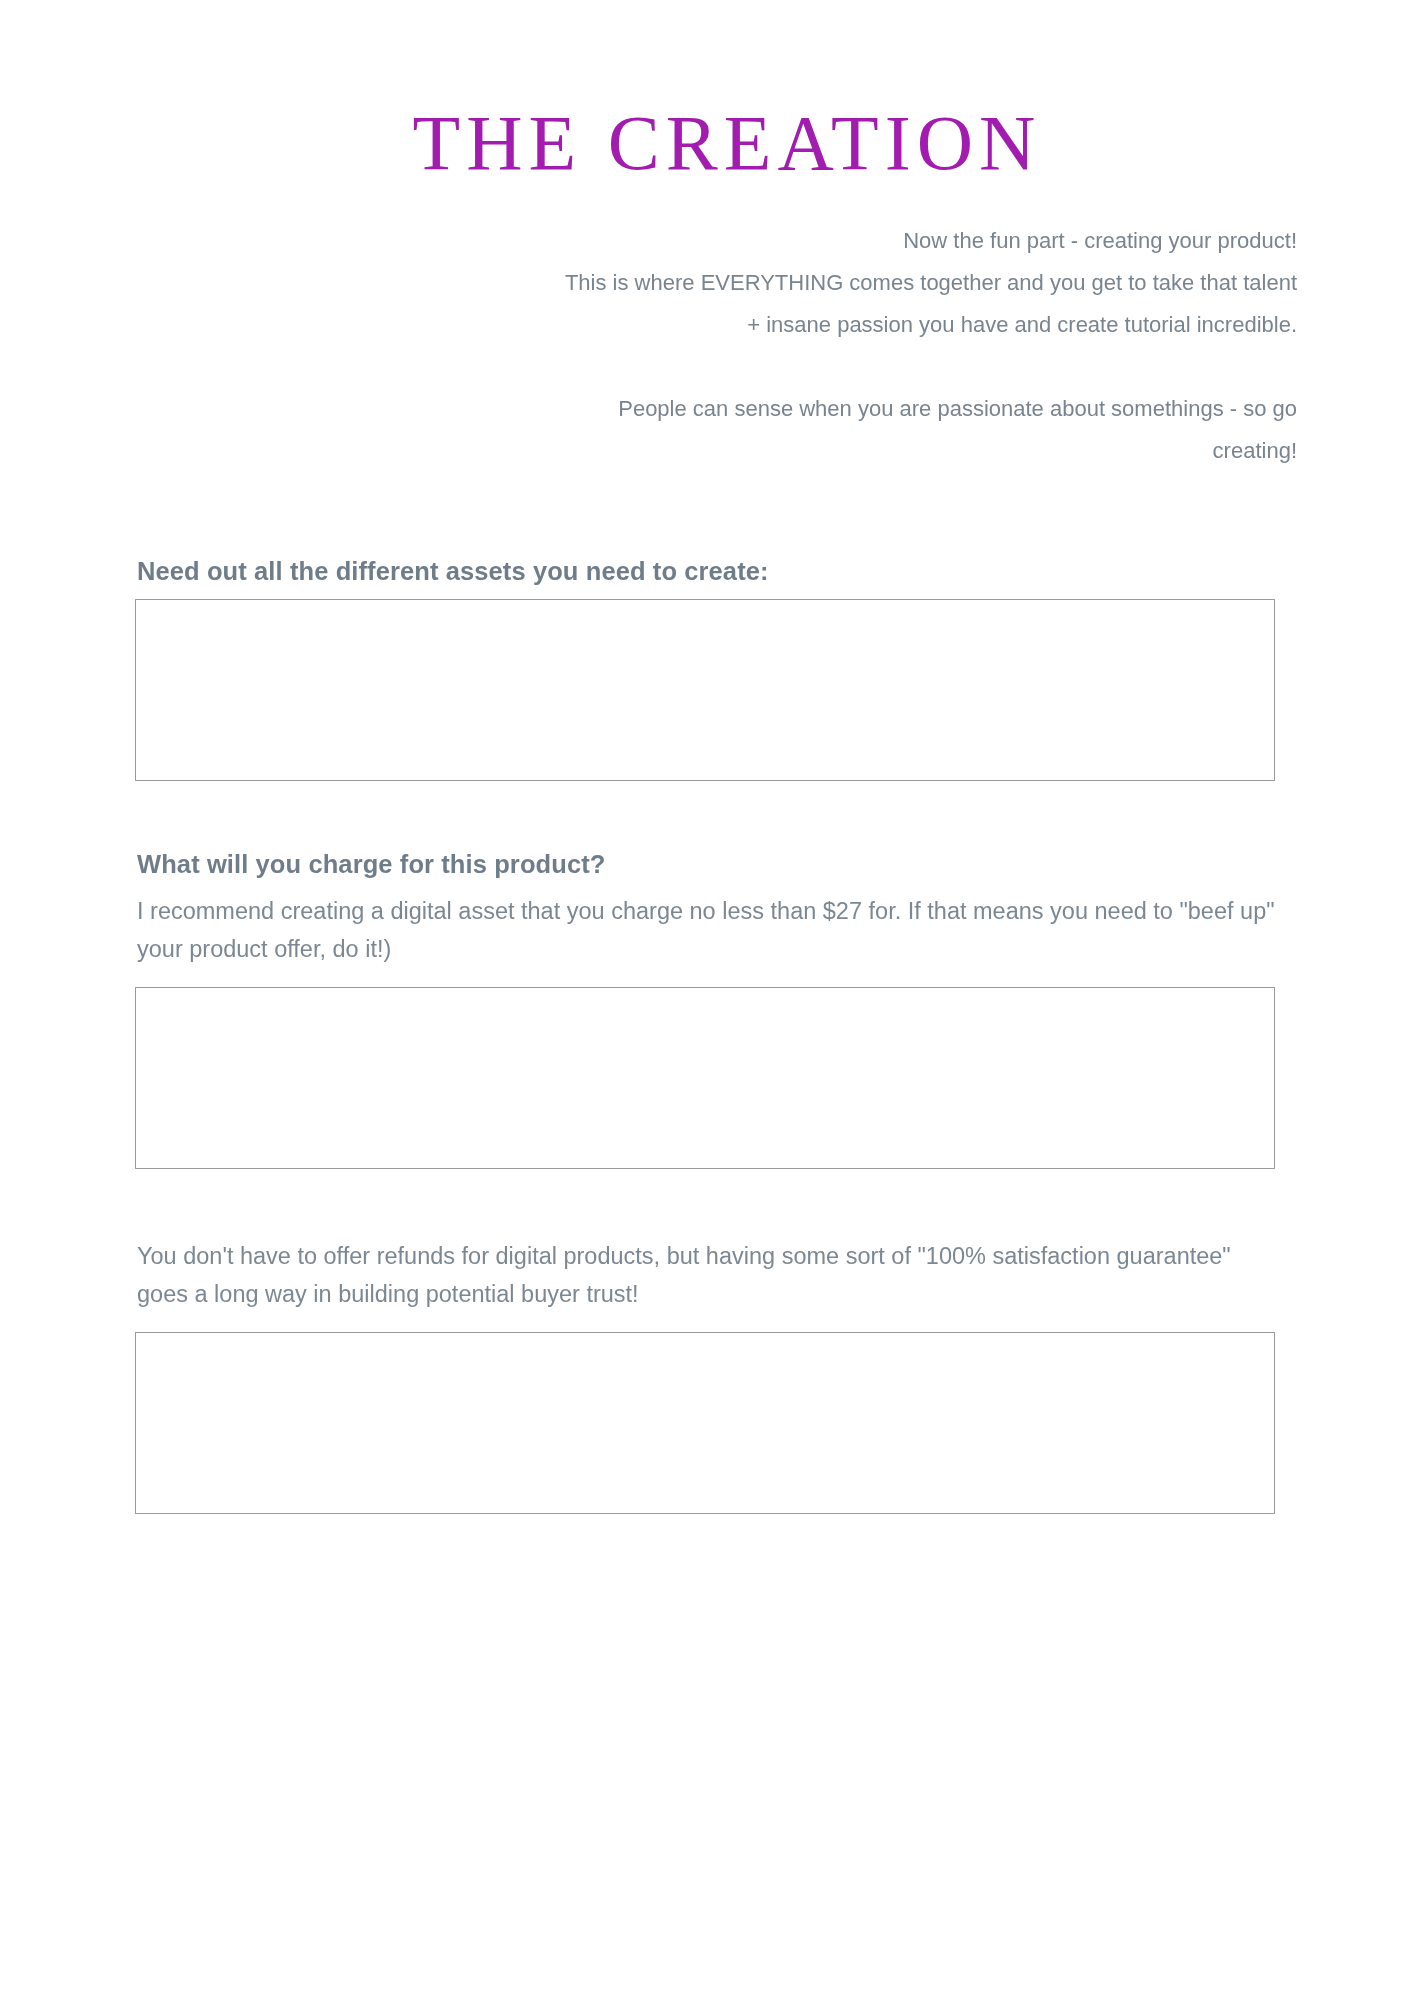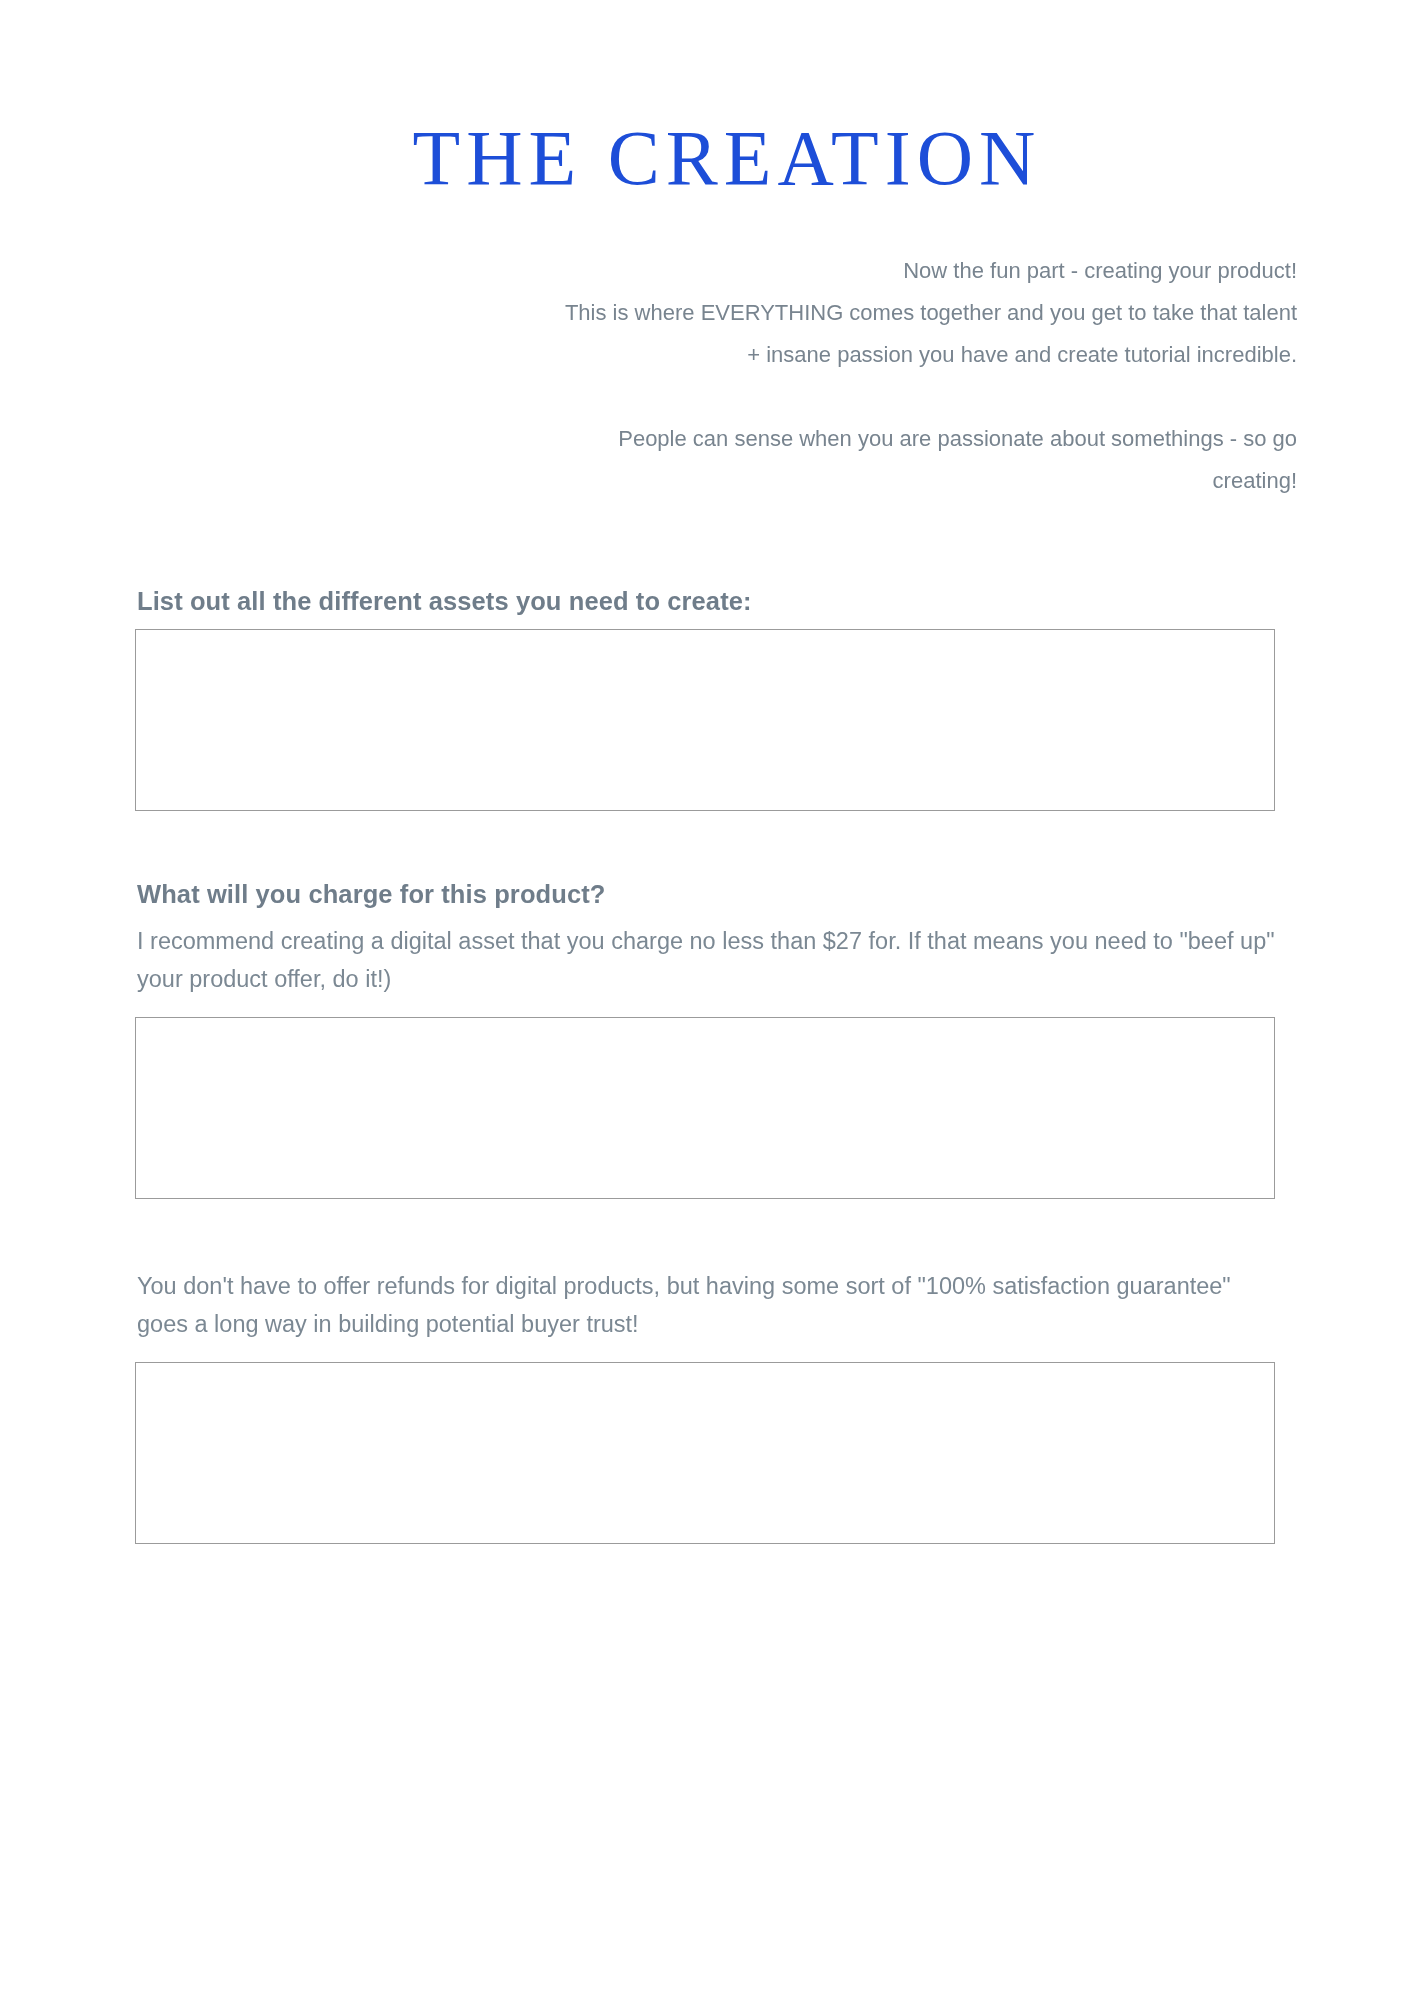--- a/index.html
+++ b/index.html
@@ -25,24 +25,24 @@
 
   
   .title-wrap {
     padding-top: 104px;
     text-align: center;
   }
   .page-title {
     font-family: "Liberation Serif", "DejaVu Serif", serif;
     font-size: 78px;
     font-weight: 400;
-    color: #1d4ed8;
+    color: #a21caf;
     letter-spacing: 6px;
     line-height: 1;
-    margin: 15px;
+    margin: 0;
     white-space: nowrap;
     padding-left: 40px;
   }
 
   
   .intro {
     margin: 0 auto;
     padding-top: 38px;
     width: 1180px;
     text-align: right;
@@ -126,21 +126,21 @@
     <p>This is where EVERYTHING comes together and you get to take that talent</p>
     <p>+ insane passion you have and create tutorial incredible.</p>
     <div class="spacer"></div>
     <p>People can sense when you are passionate about somethings - so go</p>
     <p>creating!</p>
   </div>
 
   <div class="sections">
 
     <div class="section sec-1">
-      <h2 class="section-heading">List out all the different assets you need to create:</h2>
+      <h2 class="section-heading">Need out all the different assets you need to create:</h2>
       <div class="answer-box box-1">
         <textarea class="answer-text" placeholder="" style=""></textarea>
       </div>
     </div>
 
     <div class="section sec-2">
       <h2 class="section-heading">What will you charge for this product?</h2>
       <p class="section-desc">I recommend creating a digital asset that you charge no less than $27 for. If that means you need to "beef up" your product offer, do it!)</p>
       <div class="answer-box box-2">
         <textarea class="answer-text" placeholder="" style=""></textarea>

